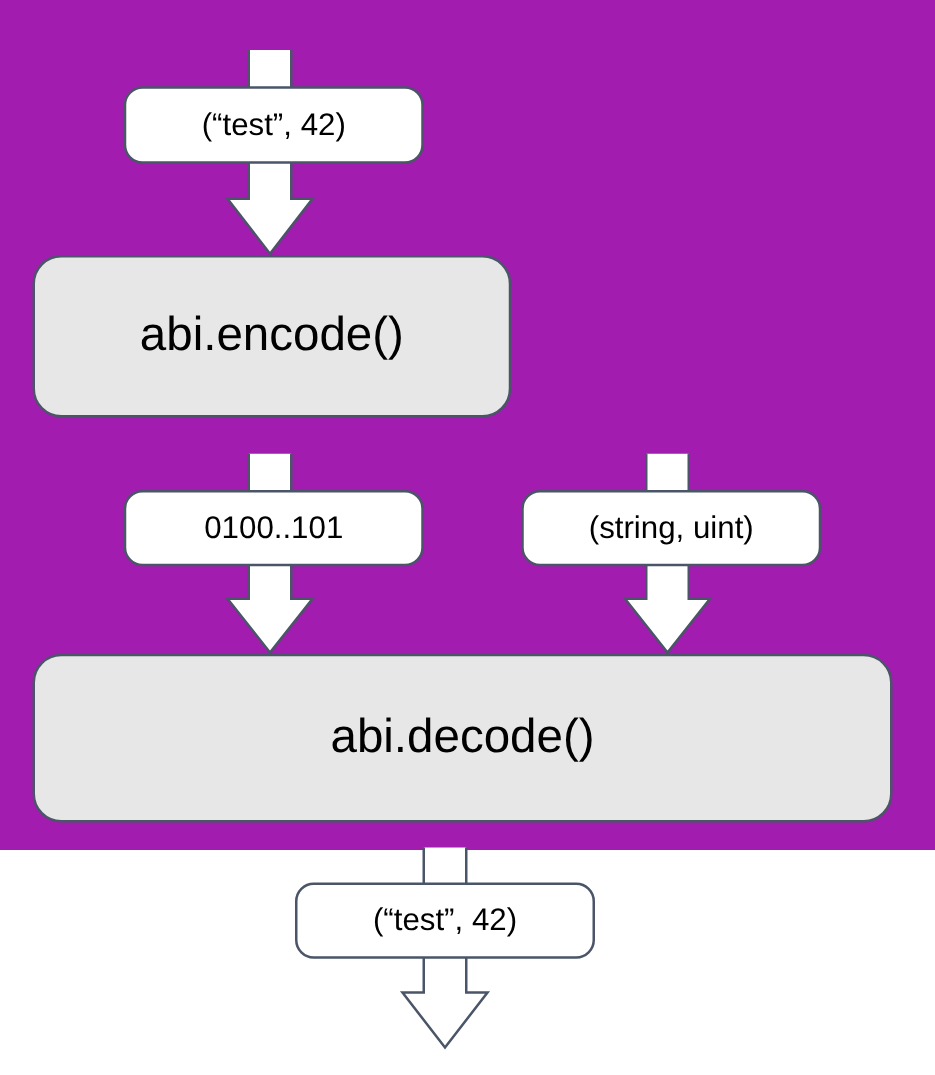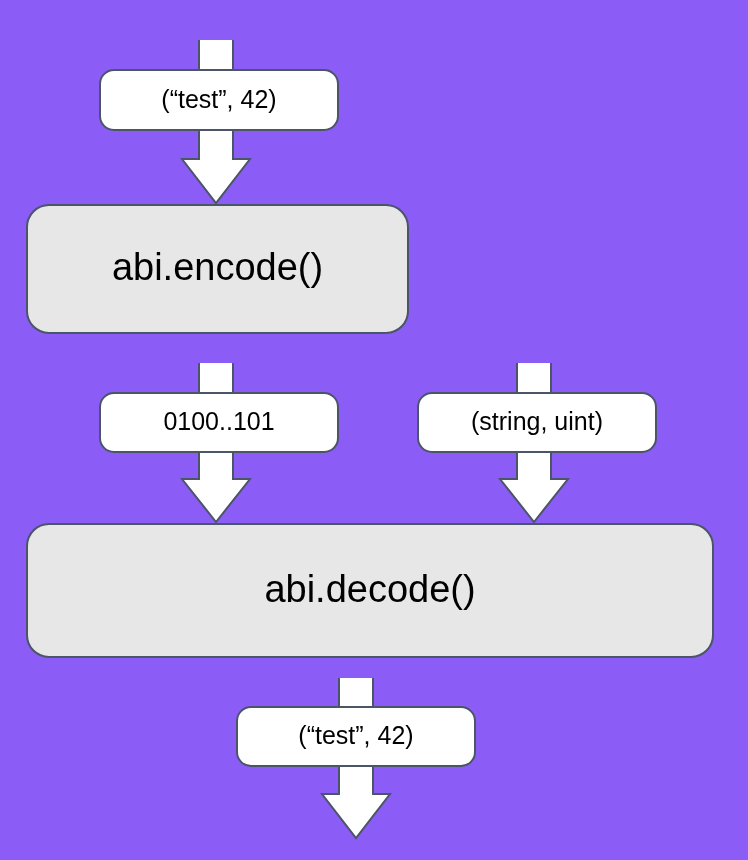--- a/index.html
+++ b/index.html
@@ -9,22 +9,22 @@
   }
   body {
     width: 748px;
     height: 860px;
     font-family: "Liberation Sans", sans-serif;
     overflow: hidden;
   }
   #diagram-root {
     position: relative;
     width: 748px;
-    height: 860px;
-    background: #8b5cf6;
+    height: 680px;
+    background: #a21caf;
     text-align: right;
   }
   svg.flow {
     display: block;
     width: 748px;
     height: 860px;
   }
   .node-shape {
     stroke: #4a5568;
     stroke-width: 2;

